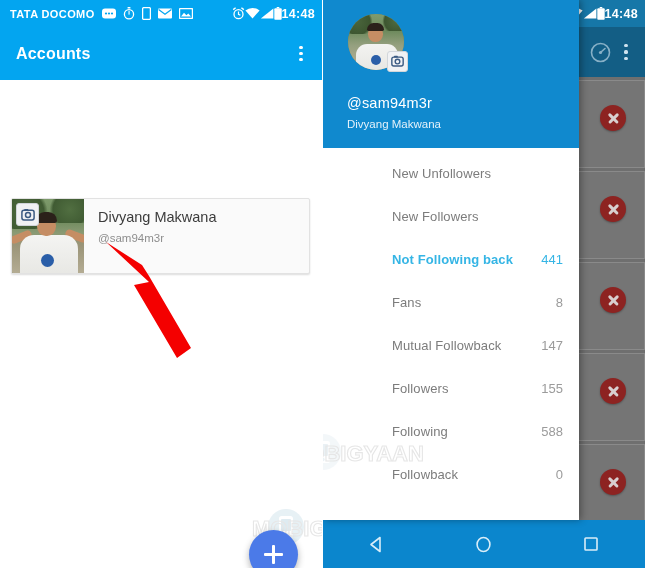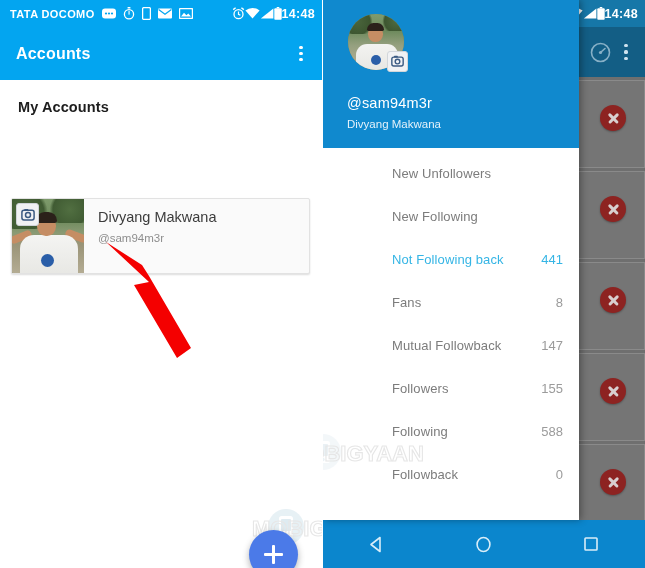--- a/index.html
+++ b/index.html
@@ -128,21 +128,21 @@
      background:#2a5ea8;}
   .dh-badge{position:absolute;left:64px;top:51px;width:19px;height:19px;border-radius:3px;
             background:#f1f2f4;border:1px solid #d2d6da;display:flex;align-items:center;justify-content:center;}
   .dh-handle{position:absolute;left:24px;top:95px;color:#ffffff;font-size:14.5px;letter-spacing:.2px;}
   .dh-name{position:absolute;left:24px;top:118px;color:#e3f1fa;font-size:11.5px;}
 
   .drawer-list{background:#fff;padding-top:4px;}
   .d-item{height:43px;display:flex;align-items:center;padding:0 16px 0 23px;box-sizing:border-box;}
   .d-label{font-size:13px;color:#7c7c7c;letter-spacing:.1px;margin-left:46px;}
   .d-count{margin-left:auto;font-size:13px;color:#9b9b9b;}
-  .d-item.active .d-label{color:#35b5e5;font-weight:normal;}
+  .d-item.active .d-label{color:#35b5e5;font-weight:bold;}
   .d-item.active .d-count{color:#35b5e5;font-weight:normal;}
 
   
   .watermark2{position:absolute;left:-38px;top:433px;width:196px;height:40px;
               pointer-events:none;opacity:.55;z-index:40;}
 
   
   .scrim{position:absolute;left:256px;top:0;width:66px;height:520px;
          background:rgba(0,0,0,.0);z-index:20;pointer-events:none;}
 </style>
@@ -221,21 +221,20 @@
       <span class="appbar-title">Accounts</span>
       <span class="appbar-spacer"></span>
       <span class="dots">
           <i></i>
           <i></i>
           <i></i>
         </span>
     </div>
 
     <div class="left-body">
-      <div class="section-title">My Accounts</div>
 
       <div class="acct-card">
         <div class="acct-thumb">
           <span class="ph-sky"></span>
             <span class="ph-tree"></span>
             <span class="ph-tree2"></span>
           <span class="ph-arm-l"></span>
             <span class="ph-arm-r"></span>
           <span class="ph-body"></span>
             <span class="ph-head"></span>
@@ -414,21 +413,21 @@
         <div class="dh-handle">@sam94m3r</div>
         <div class="dh-name">Divyang Makwana</div>
       </div>
 
       <div class="drawer-list">
         <div class="d-item">
           <span class="d-label">New Unfollowers</span>
           <span class="d-count"></span>
         </div>
         <div class="d-item">
-          <span class="d-label">New Following</span>
+          <span class="d-label">New Followers</span>
           <span class="d-count"></span>
         </div>
         <div class="d-item active">
           <span class="d-label">Not Following back</span>
           <span class="d-count">441</span>
         </div>
         <div class="d-item">
           <span class="d-label">Fans</span>
           <span class="d-count">8</span>
         </div>

